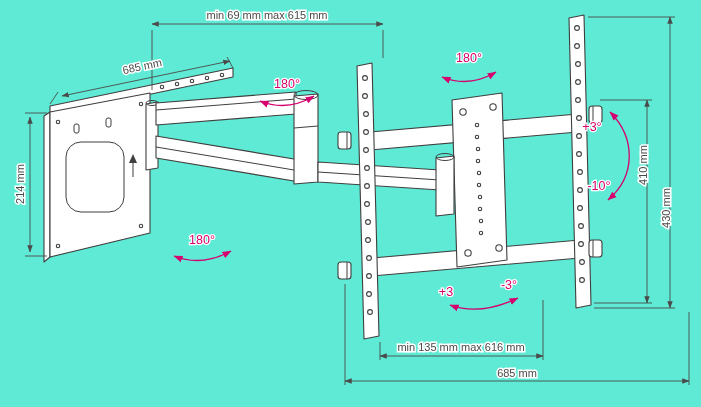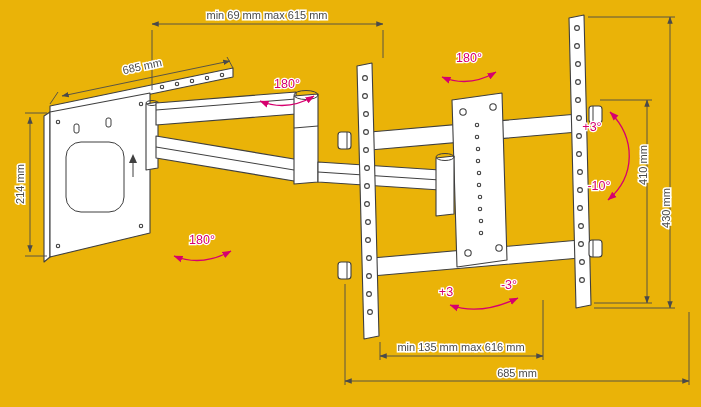--- a/index.html
+++ b/index.html
@@ -1,16 +1,16 @@
 <!DOCTYPE html>
 <html><head>
 <meta charset="utf-8">
 <style>
   html,body{margin:0;padding:0;background:#ffffff;}
-  .stage{position:relative;width:701px;height:407px;background:#eab308;overflow:hidden;
+  .stage{position:relative;width:701px;height:407px;background:#5eead4;overflow:hidden;
          font-family:"Liberation Sans",sans-serif;}
   svg{display:block;}
   .p  {stroke:#3f3f3f;stroke-width:1.1;fill:#ffffff;stroke-linejoin:round;}
   .s  {stroke:#3f3f3f;stroke-width:1;fill:none;}
   .d  {stroke:#4a4a4a;stroke-width:0.9;fill:none;}
   .a  {stroke:#d6006e;stroke-width:1.3;fill:none;}
   .dim{font-size:11px;fill:#4a4a4a;paint-order:stroke;stroke:#ffffff;stroke-width:3px;}
   .ang{font-size:12.5px;fill:#d6006e;paint-order:stroke;stroke:#ffffff;stroke-width:2.5px;}
 </style>
 </head>

